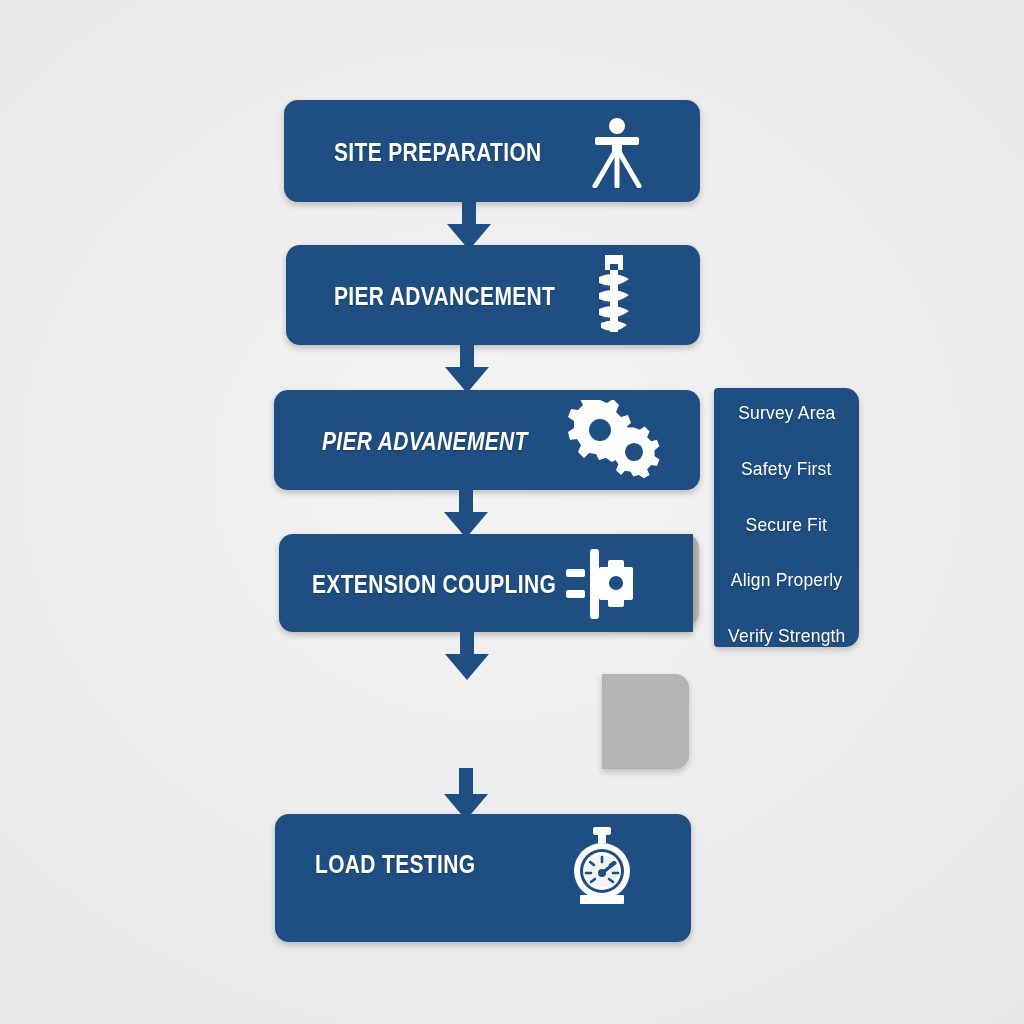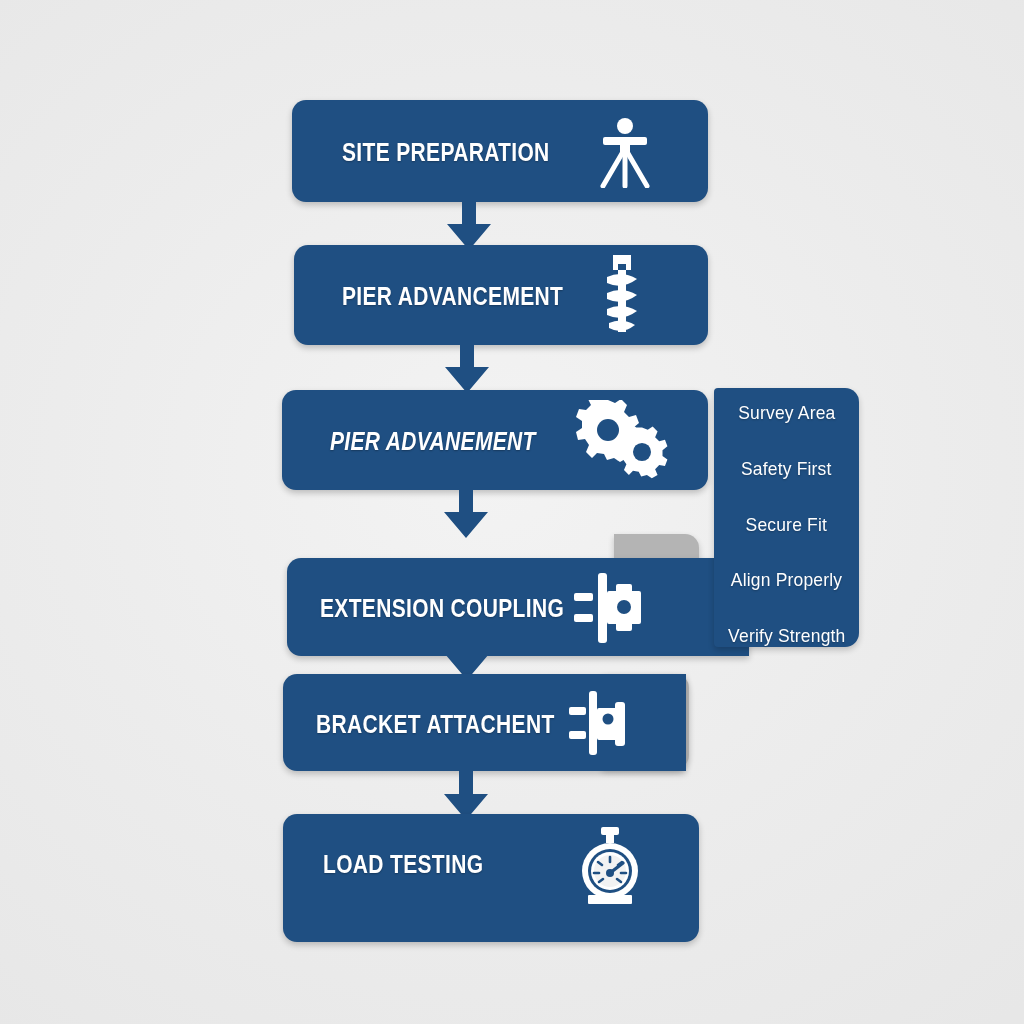--- a/index.html
+++ b/index.html
@@ -31,21 +31,20 @@
 
   
   .step {
     position: absolute;
     background: #1f4f82;
     border-radius: 14px;
     box-shadow: 0 3px 6px rgba(0,0,0,0.22);
     display: flex;
     align-items: center;
     overflow: visible;
-    margin-left: 8px;
   }
   .step-label {
     position: absolute;
     color: #ffffff;
     font-family: "Liberation Sans Narrow", "Liberation Sans", sans-serif;
     font-weight: bold;
     font-size: 25px;
     letter-spacing: 0.4px;
     transform: scaleX(0.84);
     transform-origin: left center;
@@ -161,21 +160,21 @@
     </div>
 
     <span class="arrow" style="left:444px; top:486px; width:44px; height:52px;">
       <svg width="44" height="52" viewBox="0 0 44 52" fill="#1f4f82">
         <polygon points="15,0 29,0 29,26 44,26 22,52 0,26 15,26"></polygon>
       </svg>
     </span>
 
     <span class="grey-block" style="left:614px; top:534px; width:85px; height:92px;"></span>
 
-    <div class="step" style="left:279px; top:558px; width:414px; height:98px; border-radius:14px 0 0 14px;padding-left:48px;">
+    <div class="step" style="left:279px; top:534px; width:414px; height:98px; border-radius:14px 0 0 14px;">
       <span class="step-label" style="left:33px; top:36px;">EXTENSION COUPLING</span>
       <span class="step-icon" style="left:285px; top:15px; width:80px; height:70px;">
         <svg width="80" height="70" viewBox="0 0 80 70" fill="#ffffff">
           <rect x="26" y="0" width="9" height="70" rx="3"></rect>
           <rect x="35" y="18" width="34" height="33" rx="2"></rect>
           <rect x="44" y="11" width="16" height="47" rx="2"></rect>
           <circle cx="52" cy="34" r="7" fill="#1f4f82"></circle>
           <rect x="2" y="20" width="19" height="8" rx="2"></rect>
           <rect x="2" y="41" width="19" height="8" rx="2"></rect>
         </svg>
@@ -183,33 +182,20 @@
     </div>
 
     <span class="arrow" style="left:445px; top:628px; width:44px; height:52px;">
       <svg width="44" height="52" viewBox="0 0 44 52" fill="#1f4f82">
         <polygon points="15,0 29,0 29,26 44,26 22,52 0,26 15,26"></polygon>
       </svg>
     </span>
 
     <span class="grey-block" style="left:602px; top:674px; width:87px; height:95px;"></span>
 
-    <div class="step" style="left:275px; top:674px; width:403px; height:97px; border-radius:14px 0 0 14px;">
-      <span class="step-label" style="left:33px; top:36px;">BRACKET ATTACHENT</span>
-      <span class="step-icon" style="left:280px; top:14px; width:70px; height:70px;">
-        <svg width="70" height="70" viewBox="0 0 70 70" fill="#ffffff">
-          <rect x="26" y="3" width="8" height="64" rx="3"></rect>
-          <rect x="34" y="20" width="26" height="32" rx="2"></rect>
-          <rect x="52" y="14" width="10" height="44" rx="3"></rect>
-          <circle cx="45" cy="31" r="5.5" fill="#1f4f82"></circle>
-          <rect x="6" y="19" width="17" height="8" rx="2"></rect>
-          <rect x="6" y="43" width="17" height="8" rx="2"></rect>
-        </svg>
-      </span>
-    </div>
 
     <span class="arrow" style="left:444px; top:768px; width:44px; height:52px;">
       <svg width="44" height="52" viewBox="0 0 44 52" fill="#1f4f82">
         <polygon points="15,0 29,0 29,26 44,26 22,52 0,26 15,26"></polygon>
       </svg>
     </span>
 
     <div class="step" style="left:275px; top:814px; width:416px; height:128px;">
       <span class="step-label" style="left:40px; top:36px;">LOAD TESTING</span>
       <span class="step-icon" style="left:287px; top:11px; width:80px; height:80px;">

